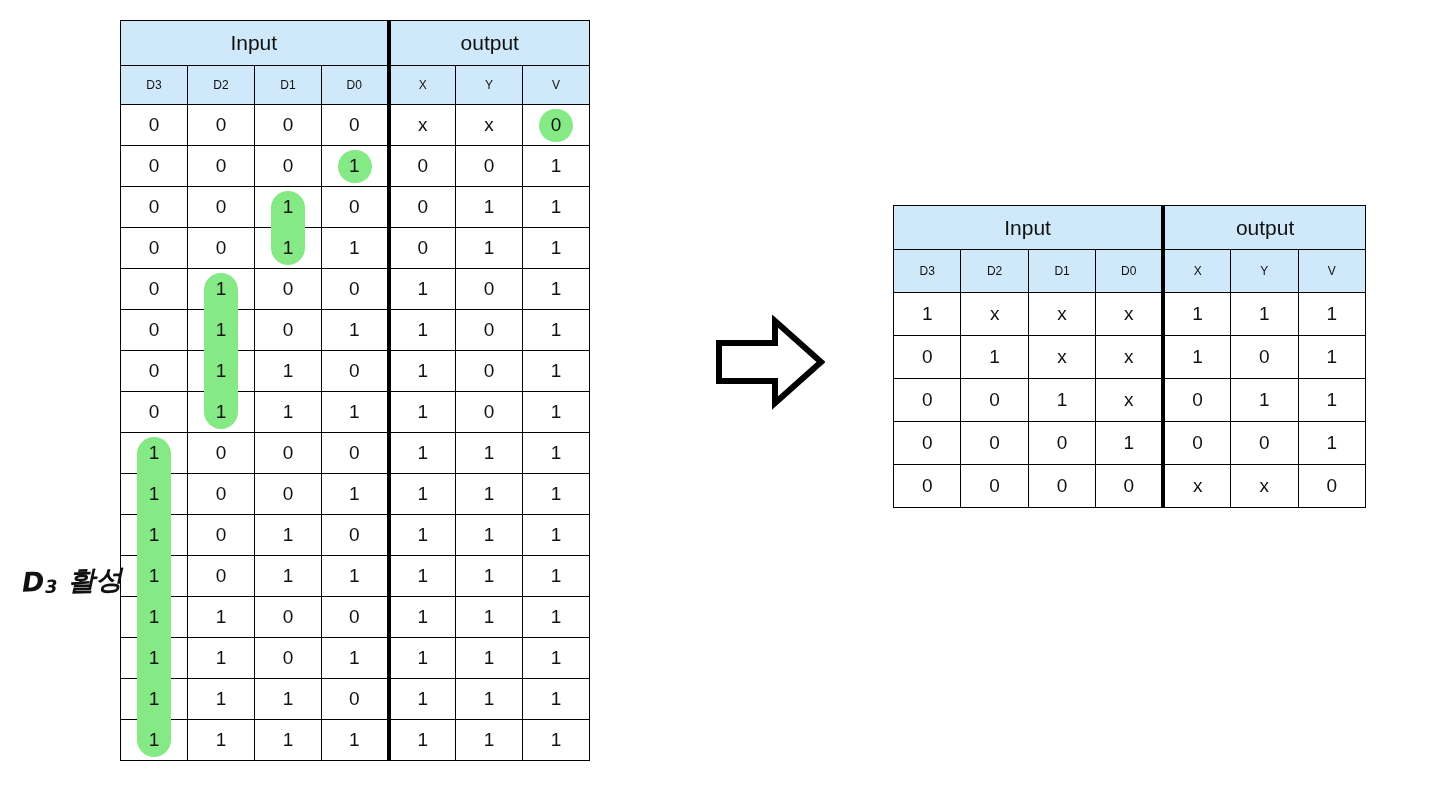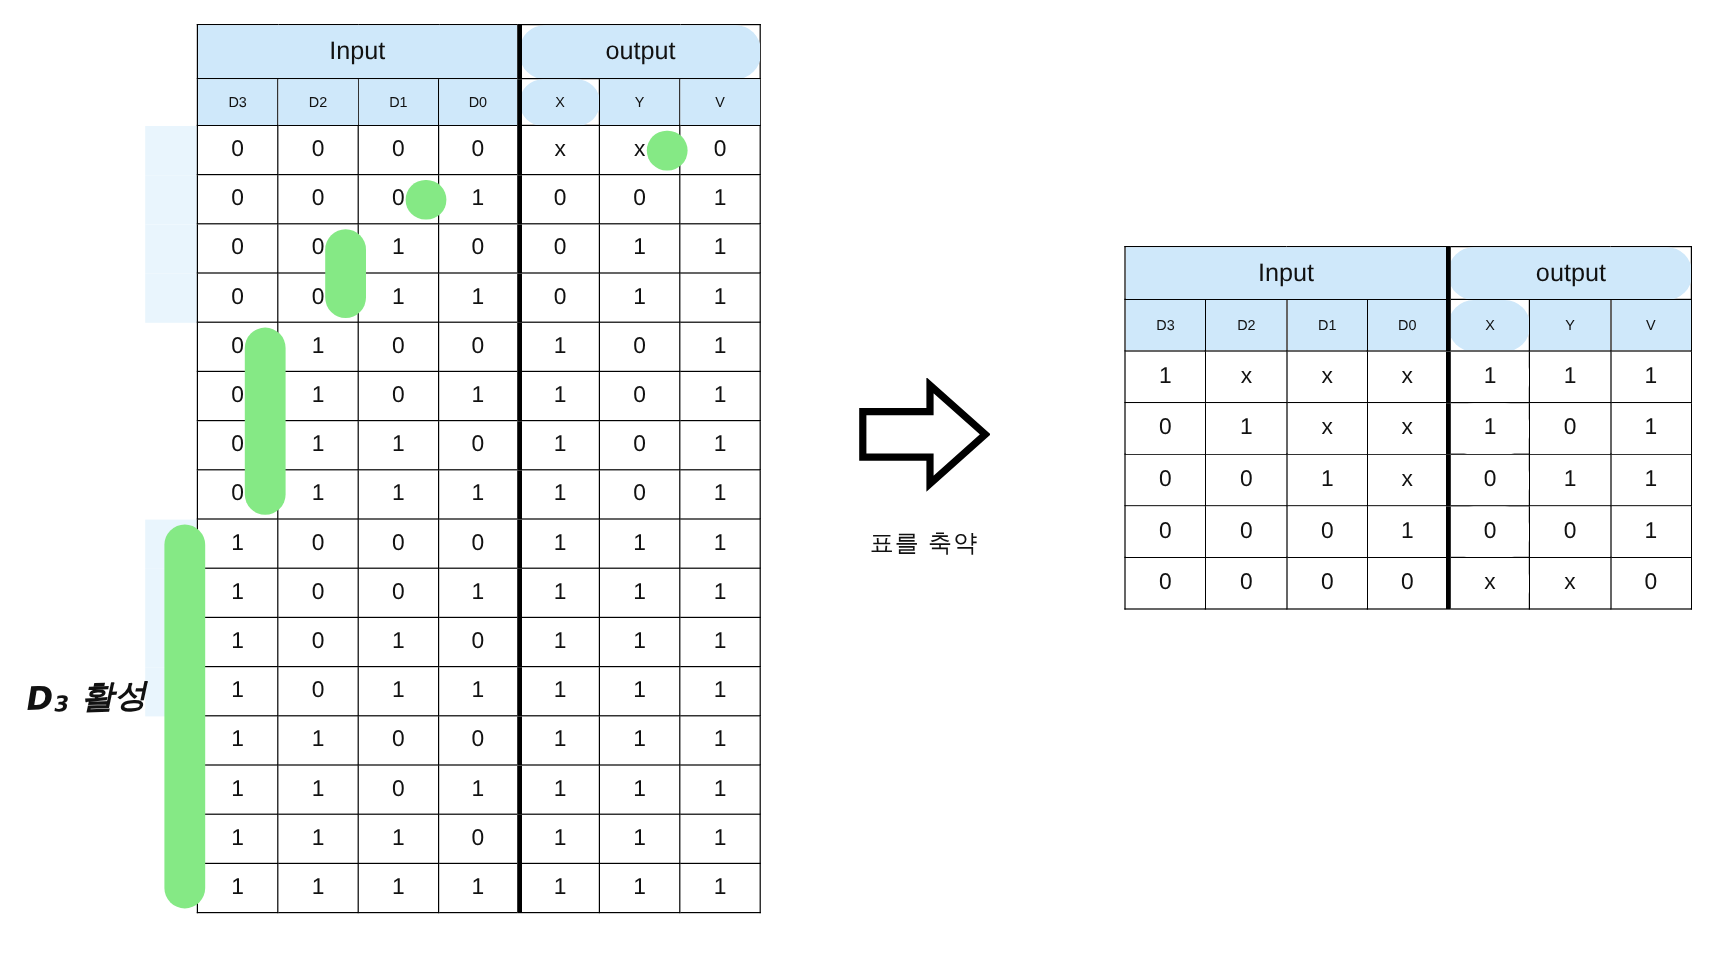--- a/index.html
+++ b/index.html
@@ -9,37 +9,36 @@
     font-family:"Liberation Sans","DejaVu Sans",sans-serif;
     overflow:hidden;
     position:relative;
   }
 
   
   .tt{
     border-collapse:collapse;
     table-layout:fixed;
     background:#fff;
-    margin-left:44px;
   }
   .tt td,.tt th{
     border:1.5px solid #000;
     text-align:center;
     vertical-align:middle;
     font-weight:400;
     color:#111;
     padding:0;
     position:relative;
   }
   .hdr-group,.hdr-col{background:#cfe8fa;}
   .hdr-group{font-size:21px;}
   .hdr-col{font-size:12px;}
 
   
-  .sep-left{border-left:4px solid #000 !important;border-radius:21px;}
+  .sep-left{border-left:4px solid #000 !important;}
 
   
   #left-table-wrap{
     position:absolute;
     left:120px; top:20px;
   }
   #left-table{width:470px;}
   #left-table .hdr-group{height:44px;}
   #left-table .hdr-col{height:38px;}
   #left-table td.cell{height:40px;font-size:19px;}
@@ -291,21 +290,20 @@
           <td class="cell cwo"><span class="v">1</span></td>
         </tr>
       </tbody>
   </table>
 </div>
 
 <div id="arrow-block">
   <svg width="110" height="95" viewBox="0 0 110 95">
     <polygon points="4,28 60,28 60,6 106,47 60,88 60,66 4,66" fill="#ffffff" stroke="#000000" stroke-width="6" stroke-linejoin="miter"></polygon>
   </svg>
-  <div id="arrow-caption">표를 축약</div>
 </div>
 
 <div id="d3-note">
   <span>D</span><span class="sub">3</span><span> 활성</span>
 </div>
 
 <div id="right-table-wrap">
   <table class="tt" id="right-table">
     <tbody id="right-tbody">
         <tr>

